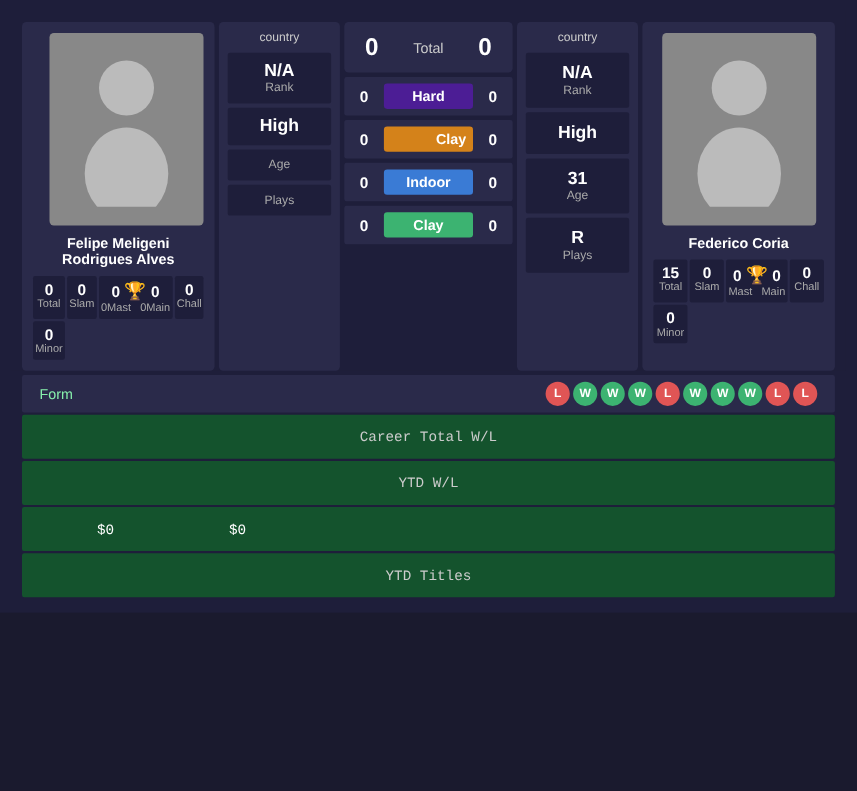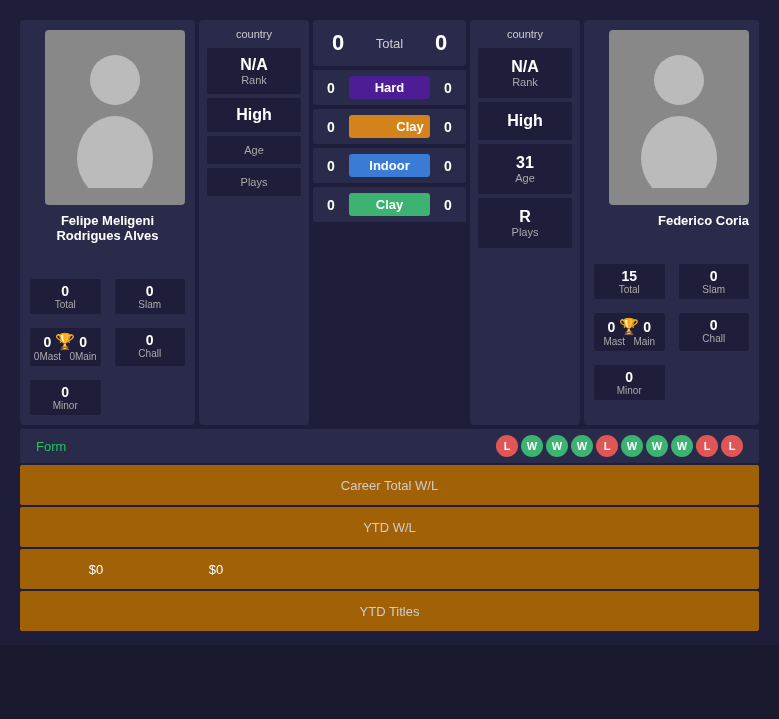--- a/index.html
+++ b/index.html
@@ -59,25 +59,24 @@
     .player-name {
       font-size: 13px;
       font-weight: bold;
       text-align: center;
       color: #fff;
       margin-bottom: 8px;
     }
 
     .player-stats-grid {
       display: grid;
-      grid-template-columns: 1fr 1fr;
-      gap: 14px;
+      grid-template-columns: 1fr 1fr 1fr 1fr;
+      gap: 2px;
       width: 100%;
       text-align: center;
-      margin-top: 28px;
     }
 
     .stat-cell {
       background: #1e1e3a;
       padding: 4px 2px;
       border-radius: 2px;
     }
 
     .stat-value {
       font-size: 14px;
@@ -230,47 +229,48 @@
       flex-shrink: 0;
       gap: 4px;
     }
 
     
     .player-card-right {
       background: #2a2a4a;
       border-radius: 4px;
       display: flex;
       flex-direction: column;
-      align-items: flex-end;
+      align-items: center;
       padding: 10px;
       width: 175px;
       flex-shrink: 0;
     }
 
     .country-flag {
       font-size: 11px;
       color: #ccc;
       margin-bottom: 4px;
     }
 
     
     .bottom-section {
       padding: 4px 10px;
       display: flex;
       flex-direction: column;
       gap: 2px;
     }
 
     .bottom-row {
-      background: #a16207;
+      background: #14532d;
       border-radius: 2px;
       display: flex;
       align-items: center;
       padding: 10px 16px;
       min-height: 40px;
+      font-family: Liberation Mono, monospace;
     }
 
     .bottom-row-label {
       flex: 1;
       text-align: center;
       font-size: 13px;
       color: #ccc;
     }
 
     .bottom-row-value-left {
@@ -291,21 +291,21 @@
       display: flex;
       align-items: center;
       background: #2a2a4a;
       border-radius: 2px;
       padding: 6px 16px;
       gap: 4px;
     }
 
     .form-label {
       font-size: 13px;
-      color: #22c55e;
+      color: #86efac;
       margin-right: auto;
     }
 
     .form-badges {
       display: flex;
       gap: 3px;
       margin-left: auto;
     }
 
     .form-badge {

